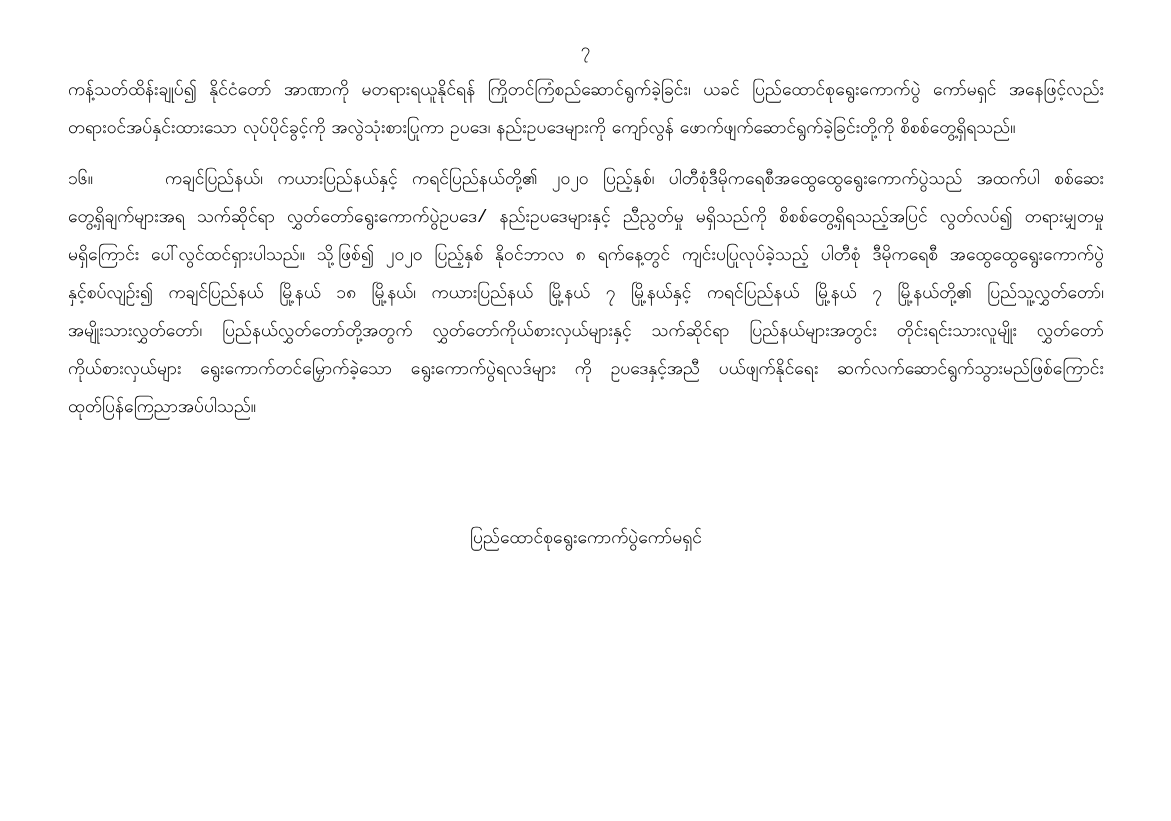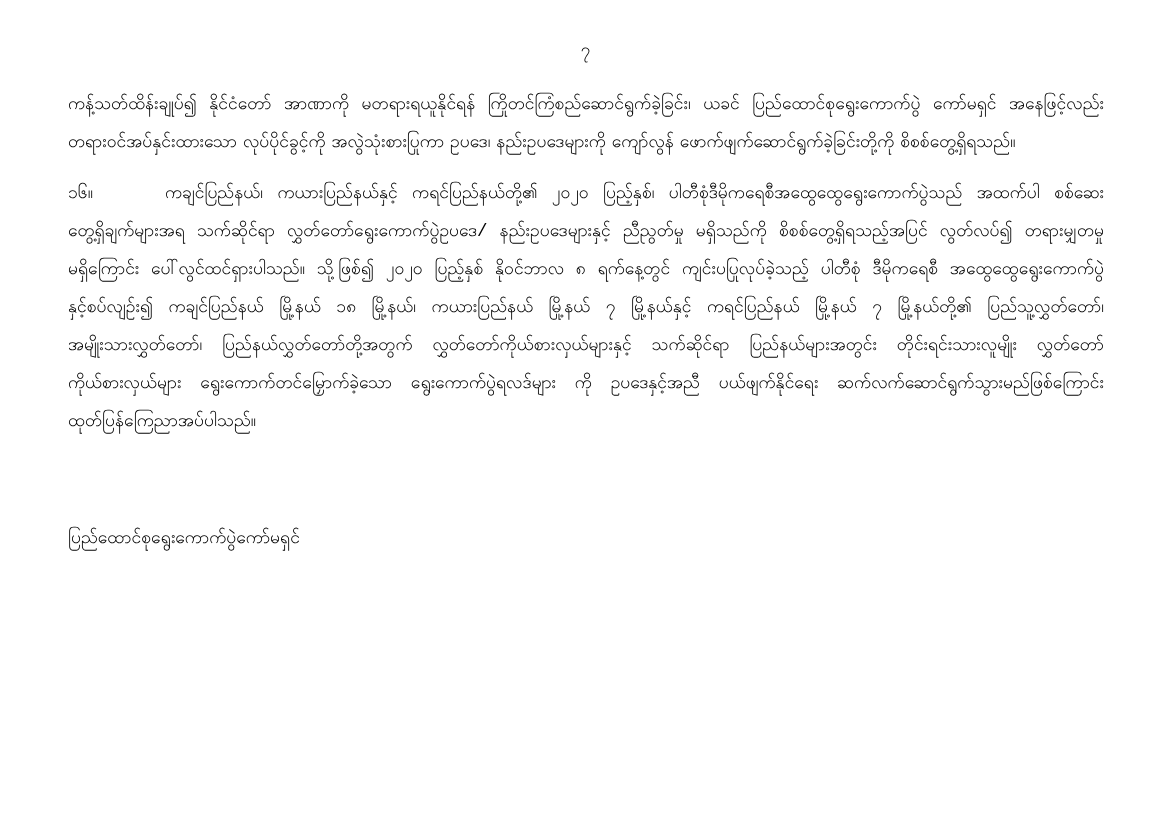--- a/index.html
+++ b/index.html
@@ -25,21 +25,21 @@
     position: absolute;
     top: 38px;
     left: 0;
     width: 1171px;
     text-align: center;
     font-size: 17px;
     line-height: 22px;
   }
   .body-area {
     position: absolute;
-    top: 84px;
+    top: 70px;
     left: 68px;
     width: 1036px;
   }
   p.para {
     margin: 0 0 14px 0;
     font-size: 17.5px;
     line-height: 38px;
     text-align: justify;
     text-justify: inter-word;
     word-spacing: 0.02em;
@@ -50,21 +50,21 @@
   }
   .indent {
     display: inline-block;
     width: 72px;
   }
   .signature {
     position: absolute;
     top: 521px;
     left: 68px;
     width: 1036px;
-    text-align: left;
+    text-align: center;
     font-size: 17.5px;
     line-height: 32px;
   }
 </style>
 </head>
 <body>
 
 <div class="page">
 
   <div class="page-number">၇</div>

